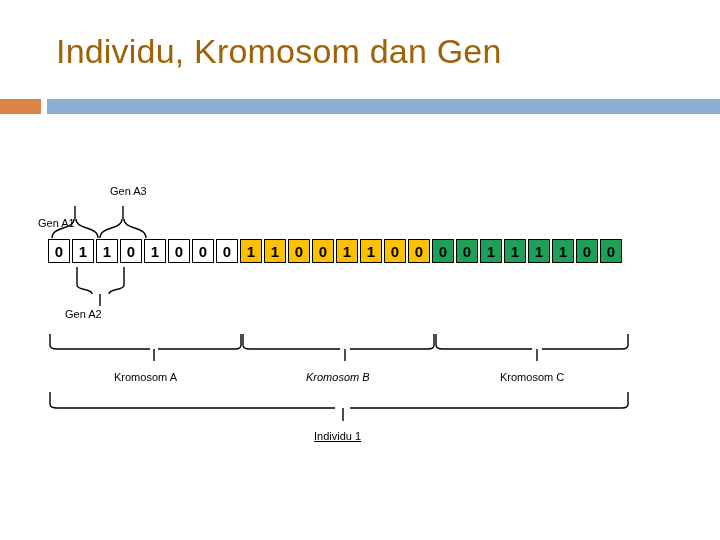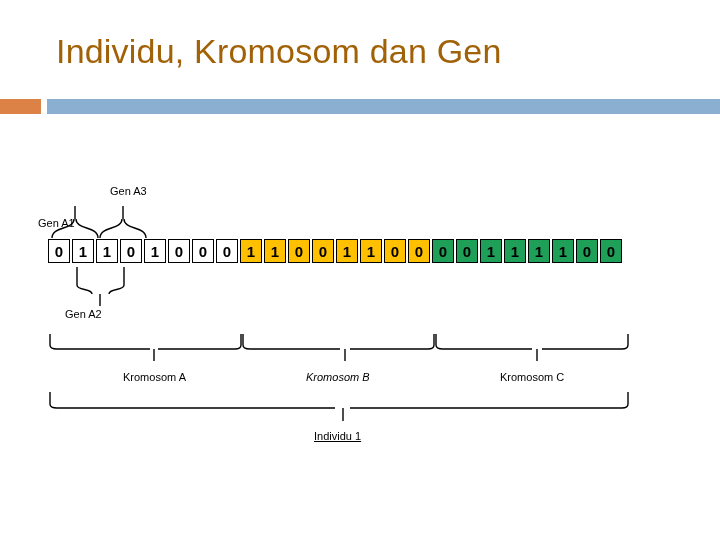--- a/index.html
+++ b/index.html
@@ -86,21 +86,21 @@
   .lbl {
     position: absolute;
     font-size: 11px;
     color: #000000;
     white-space: nowrap;
     line-height: 1;
   }
   .lbl-gen-a1 { left: 38px;  top: 186px; margin-top: 32px; }
   .lbl-gen-a3 { left: 98px;  top: 186px; margin-left: 12px; }
   .lbl-gen-a2 { left: 65px;  top: 309px; }
-  .lbl-krom-a { left: 114px; top: 372px; margin-left: 9px; }
+  .lbl-krom-a { left: 114px; top: 372px; }
   .lbl-krom-b { left: 306px; top: 372px; font-style: italic; }
   .lbl-krom-c { left: 500px; top: 372px; }
   .lbl-individu { left: 314px; top: 431px; text-decoration: underline; }
 
   
   .brace-layer {
     position: absolute;
     left: 0;
     top: 0;
     width: 720px;

